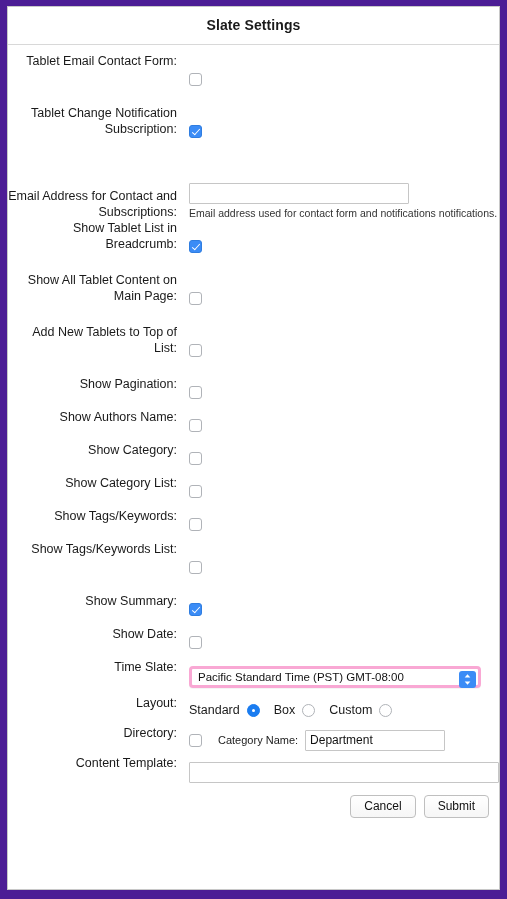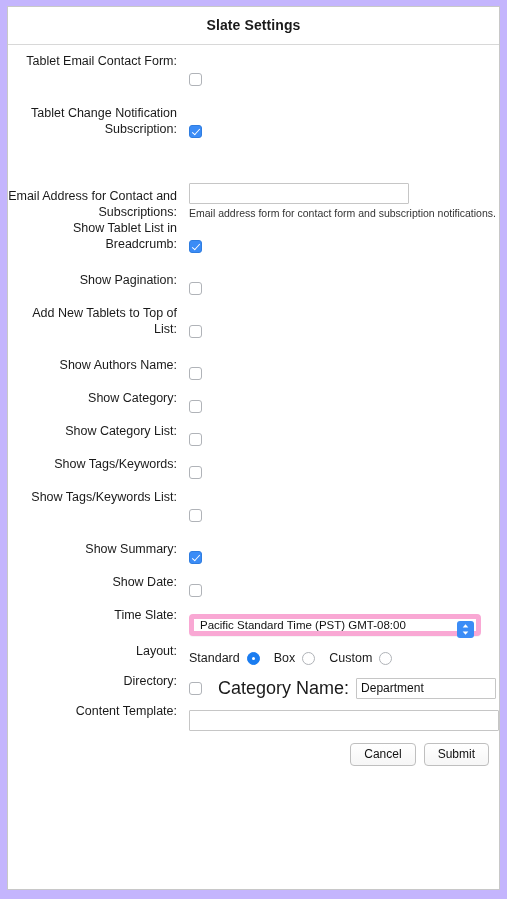--- a/index.html
+++ b/index.html
@@ -12,21 +12,21 @@
   body {
     width: 507px;
     height: 899px;
     overflow: hidden;
   }
 
   .page {
     width: 507px;
     height: 899px;
     padding: 6px 7px 9px 7px;
-    background: #c4b5fd;
+    background: #4c1d95;
   }
 
   .card {
     background: #ffffff;
     border: 1px solid #c8c8c8;
     width: 100%;
     height: 100%;
     display: flex;
     flex-direction: column;
   }
@@ -166,21 +166,21 @@
     padding-left: 4px;
     min-width: 0;
   }
 
   
   .row-select { height: 36px; }
   .select-wrap {
     position: relative;
     width: 292px;
     height: 22px;
-    border: 5px solid #f9a8d4;
+    border: 3px solid #f9a8d4;
     border-radius: 4px;
     background: #ffffff;
     display: flex;
     align-items: center;
     box-shadow: 0 1px 0 rgba(0,0,0,0.04);
   }
   .select-value {
     font-size: 11.5px;
     color: #111111;
     padding-left: 6px;
@@ -207,21 +207,21 @@
   .opt-group {
     display: flex;
     align-items: center;
     font-size: 12.5px;
     color: #1a1a1a;
   }
   .opt-label { margin-right: 7px; }
   .opt-gap { width: 14px; }
 
   .inline-label {
-    font-size: 18px;
+    font-size: 11px;
     color: #1a1a1a;
     margin: 0 7px 0 16px;
   }
 
   .row-template { height: 34px; }
 
   
   .footer {
     display: flex;
     justify-content: flex-end;
@@ -262,41 +262,47 @@
         <div class="label-cell">Tablet Change Notification Subscription:</div>
         <div class="field-cell">
           <span class="cb checked"></span>
         </div>
       </div>
 
       <div class="row-email">
         <div class="label-cell">Email Address for Contact and Subscriptions:</div>
         <div class="field-col">
           <input class="txt txt-email" type="text" value="" style="">
-          <div class="help-text">Email address form for contact form and subscription notifications.</div>
+          <div class="help-text">Email address used for contact form and notifications notifications.</div>
         </div>
       </div>
 
       <div class="row row-cb-2">
         <div class="label-cell">Show Tablet List in Breadcrumb:</div>
         <div class="field-cell">
           <span class="cb checked"></span>
         </div>
       </div>
 
+      <div class="row row-cb-2">
+        <div class="label-cell">Show All Tablet Content on Main Page:</div>
+        <div class="field-cell">
+          <span class="cb"></span>
+        </div>
+      </div>
+
+      <div class="row row-cb-2">
+        <div class="label-cell">Add New Tablets to Top of List:</div>
+        <div class="field-cell">
+          <span class="cb"></span>
+        </div>
+      </div>
 
       <div class="row row-cb">
         <div class="label-cell">Show Pagination:</div>
-        <div class="field-cell">
-          <span class="cb"></span>
-        </div>
-      </div>
-
-      <div class="row row-cb-2">
-        <div class="label-cell">Add New Tablets to Top of List:</div>
         <div class="field-cell">
           <span class="cb"></span>
         </div>
       </div>
 
       <div class="row row-cb">
         <div class="label-cell">Show Authors Name:</div>
         <div class="field-cell">
           <span class="cb"></span>
         </div>

